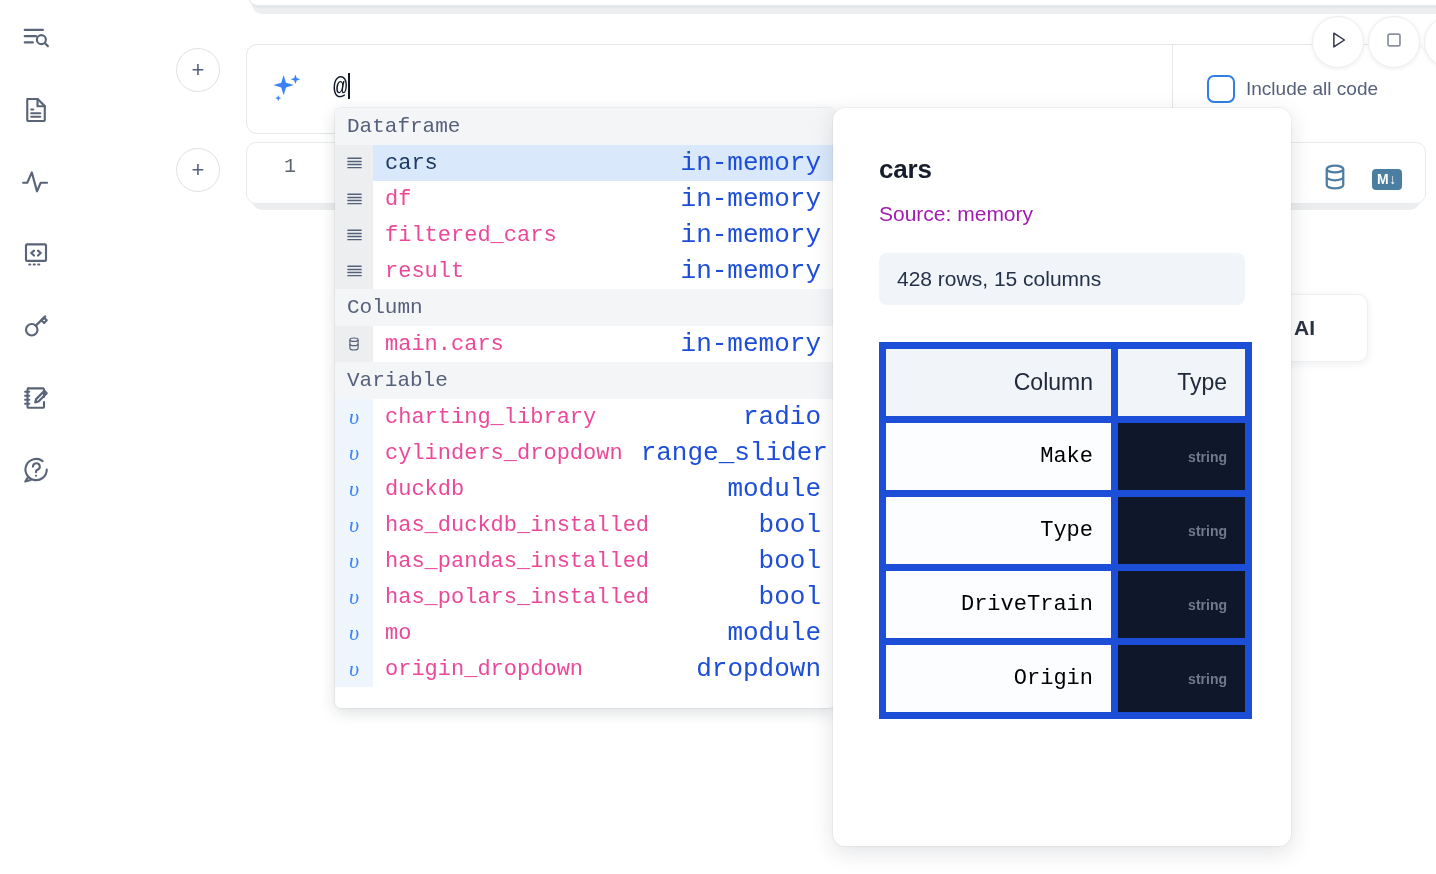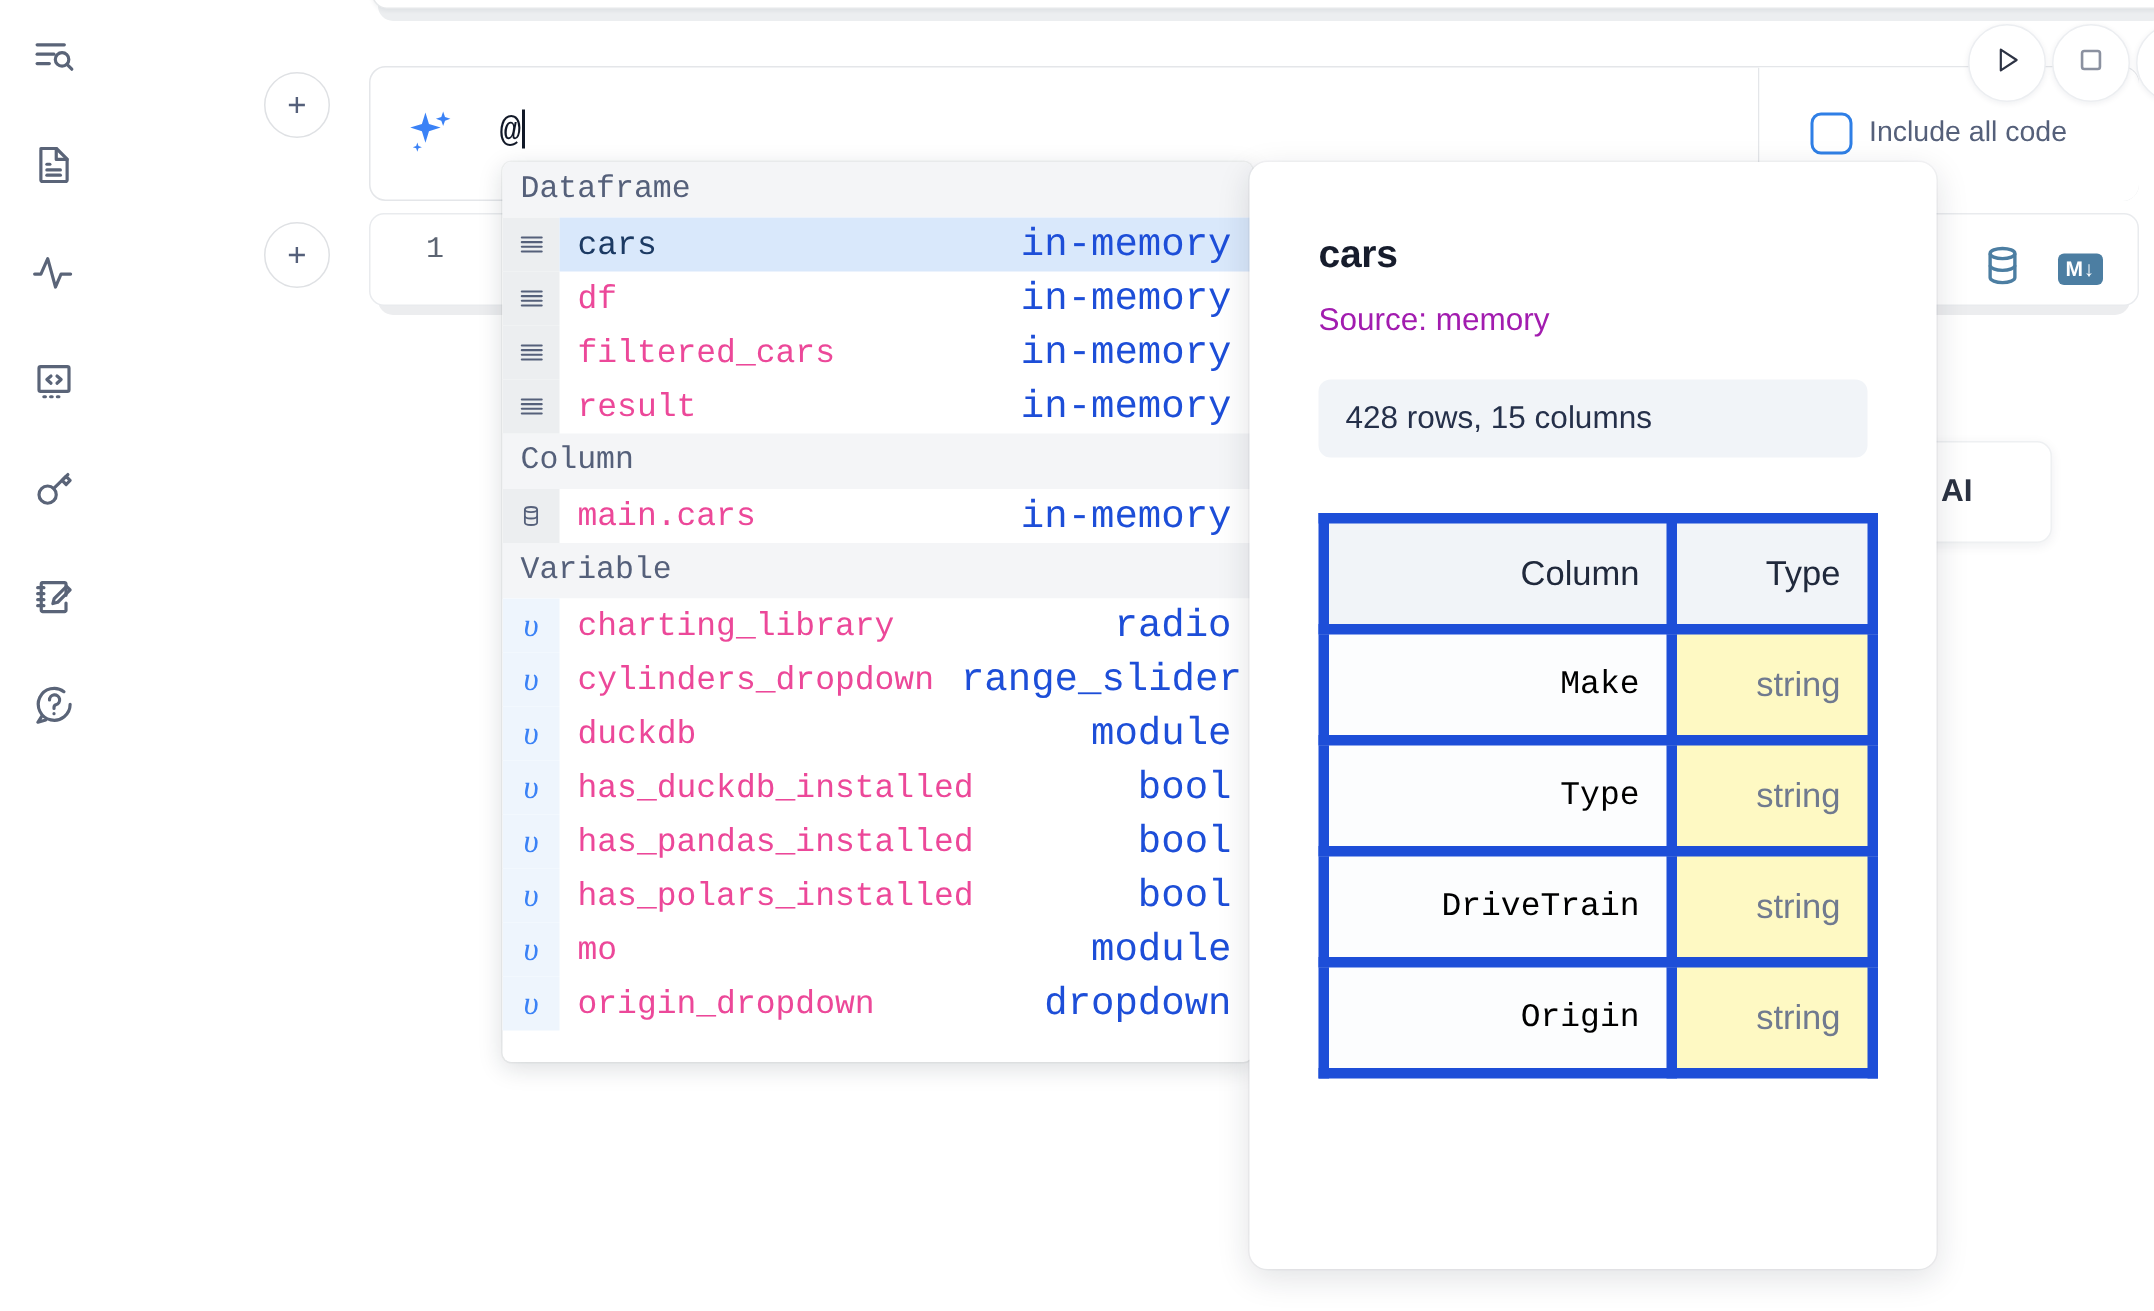--- a/index.html
+++ b/index.html
@@ -161,21 +161,21 @@
   }
   .pv-table { margin-top: 37px; width: 366px; border-collapse: collapse; table-layout: fixed; }
   .pv-table th, .pv-table td {
     border: 7px solid #1d4ed8; padding: 0 18px; height: 74px; text-align: right;
     vertical-align: middle;
   }
   .pv-table th { background: #f1f4f8; font-size: 23px; font-weight: normal; color: #20293c; }
   .pv-table td.col {
     font-family: "Liberation Mono", monospace; font-size: 22px; color: #000000; background: #fcfdfe;
   }
-  .pv-table td.typ { font-size: 23px; color: #707a8f; background: #fef9c3; }
+  .pv-table td.typ { font-size: 14px; color: #707a8f; background: #0f172a; font-weight: bold; }
   .pv-table col.c1 { width: 232px; }
   .pv-table col.c2 { width: 134px; }
 </style>
 </head>
 <body>
 
 <div class="root">
 
   <div class="rail">
 

